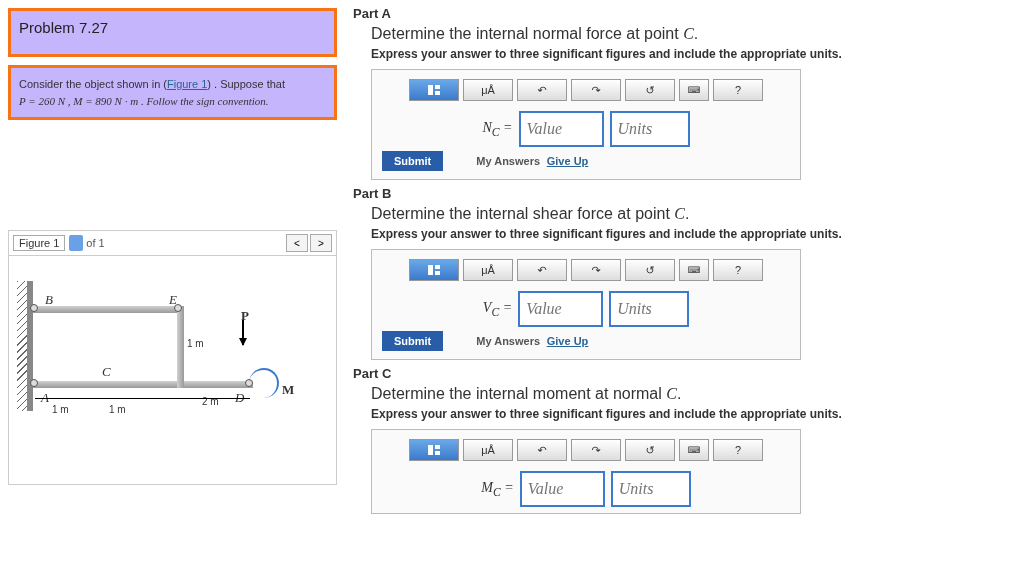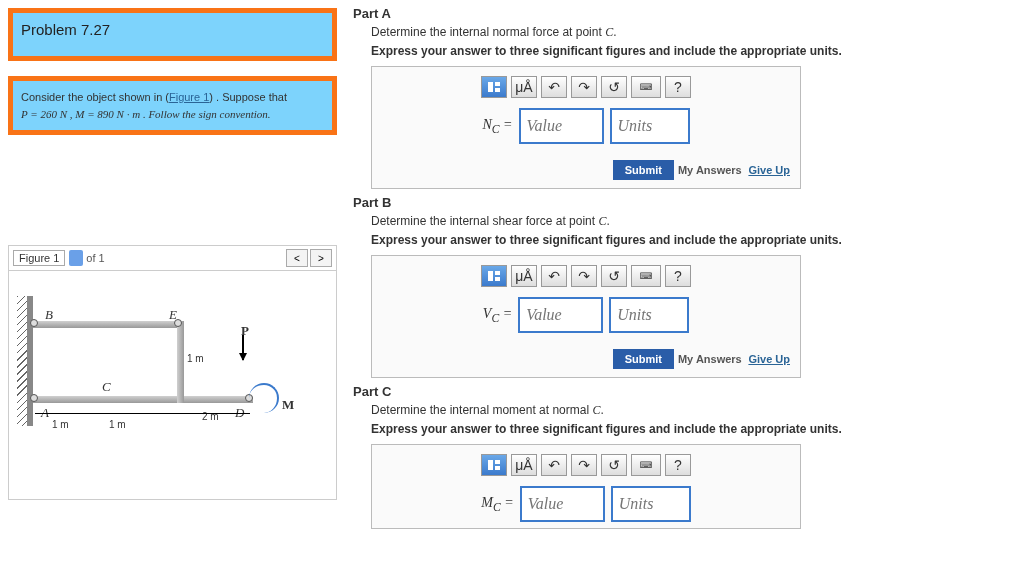--- a/index.html
+++ b/index.html
@@ -1,19 +1,19 @@
 <!DOCTYPE html>
 <html><head>
 <meta charset="utf-8">
 <style>
   * { box-sizing: border-box; margin: 0; padding: 0; }
   body { font-family: Arial, sans-serif; font-size: 12px; color: #333; background: #fff; display: flex; }
   .left-col { width: 345px; padding: 8px; }
   .right-col { flex: 1; padding: 0 8px; }
-  .prob-box { border: 5px solid #f97316; background: #7dd3fc; padding: 8px; margin-bottom: 15px; }
+  .prob-box { border: 3px solid #f97316; background: #c4b5fd; padding: 8px; margin-bottom: 8px; }
   .prob-title { font-size: 15px; font-weight: normal; margin-bottom: 10px; color:#222; }
   .prob-text { font-size: 11px; line-height: 1.5; }
   .prob-text a { color: #2a6496; text-decoration: underline; }
   .fig-hdr { display: flex; align-items: center; border:1px solid #ccc; border-bottom:none; background:#fff; padding:3px 4px; margin-top: 110px;}
   .fig-hdr .fig-label { background:#fff; border:1px solid #aaa; padding:1px 5px; font-size:11px; margin-right:4px; }
   .fig-hdr .spin { width:14px; height:16px; background:#6aa0e8; display:inline-block; border-radius:2px; margin-right:3px;}
   .fig-hdr .oftxt { font-size:11px; color:#555; }
   .fig-hdr .nav { margin-left:auto; display:flex; gap:2px;}
   .fig-hdr .nav button { width:22px; height:18px; border:1px solid #aaa; background:#f4f4f4; font-size:10px; cursor:pointer;}
   .fig-img { border:1px solid #ccc; height: 230px; padding: 20px 8px 8px 8px; position:relative; }
@@ -25,33 +25,33 @@
   .vert-mem { position:absolute; left:160px; top:10px; width:7px; height:82px; background:linear-gradient(90deg,#d0d0d0,#999);}
   .pin { position:absolute; width:8px;height:8px;border:1px solid #555;border-radius:50%;background:#ddd; }
   .pinB { left:13px; top:8px;} .pinA { left:13px; top:83px;} .pinE { left:157px; top:8px;} .pinD { left:228px; top:83px;}
   .lbl { position:absolute; font-style:italic; font-family:'Times New Roman',serif; font-size:13px;}
   .P-arrow { position:absolute; left:224px; top:12px; font-size:13px; }
   .P-line { position:absolute; left:225px; top:24px; width:2px; height:25px; background:#000;}
   .P-line::after{content:"";position:absolute;bottom:-1px;left:-3px;border-left:4px solid transparent;border-right:4px solid transparent;border-top:8px solid #000;}
   .M-arc { position:absolute; left:232px; top:72px; width:30px;height:30px;border:2px solid #3b7acc;border-left:none;border-bottom:none;border-radius:50%;}
   .dim { position:absolute; font-size:10px; }
   .part-title { font-weight:bold; font-size:13px; margin: 6px 0 4px 0; }
-  .part-desc { margin: 0 0 4px 18px; font-size:12px; }
+  .part-desc { margin: 0 0 4px 18px; font-size:16px; }
   .part-desc .pt { font-style:italic; font-family:'Times New Roman',serif;}
   .part-bold { margin: 0 0 8px 18px; font-size:12px; font-weight:bold; }
   .ans-box { margin: 4px 0 6px 18px; border:1px solid #bbb; background:#fafafa; padding: 6px 10px 8px 10px; width: 430px;}
   .toolbar { display:flex; gap:4px; justify-content:center; align-items:center; padding:3px 0 6px 0;}
-  .tool { width:26px;height:22px;border:1px solid #999;background:linear-gradient(#fff,#ddd);display:flex;align-items:center;justify-content:center;font-size:14px;cursor:pointer;}
+  .tool { width:50px;height:22px;border:1px solid #999;background:linear-gradient(#fff,#ddd);display:flex;align-items:center;justify-content:center;font-size:11px;cursor:pointer;}
   .tool.hl { background:linear-gradient(#6aa8e8,#3b7acc); color:#fff;}
   .tool.kb { width:30px; font-size:9px;}
   .input-row { display:flex; align-items:center; gap:6px; justify-content:center; margin:4px 0;}
   .var-lbl { font-style:italic; font-family:'Times New Roman',serif; font-size:14px;}
   .val-in, .unit-in { border:2px solid #3b7acc; height:28px; padding:16px 6px; font-family:'Times New Roman',serif; font-size:16px; font-style:italic; color:#aaa; background:#fff;}
   .val-in { width:85px;} .unit-in{ width:80px;}
-  .submit-row { display:flex; align-items:center; gap:4px; margin-top:16px;justify-content:flex-end;}
+  .submit-row { display:flex; align-items:center; gap:33px; margin-top:4px;}
   .submit-btn { background:#2a5da8; color:#fff; border:none; padding:4px 12px; font-size:11px; font-weight:bold; cursor:pointer;}
   .my-ans { font-size:11px; font-weight:bold; color:#555;}
   .giveup { font-size:11px; font-weight:bold; color:#2a6496; text-decoration:underline; cursor:pointer;}
 </style>
 </head>
 <body>
 
 <div class="left-col">
   <div class="prob-box">
     <div class="prob-title">Problem 7.27</div>

